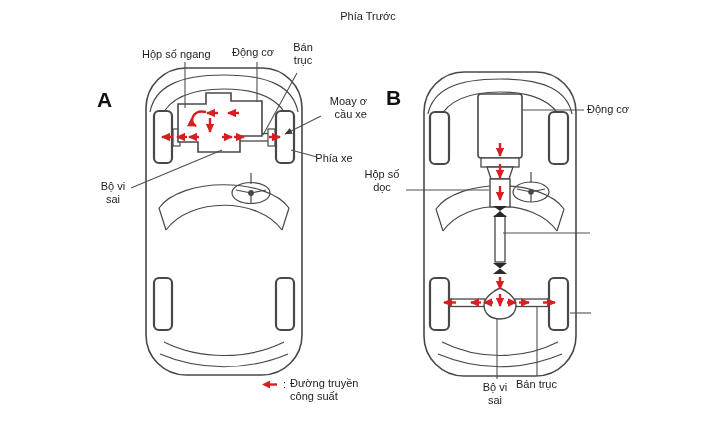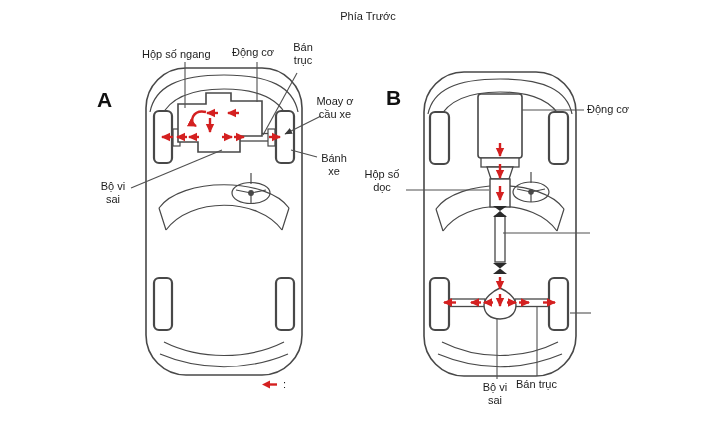--- a/index.html
+++ b/index.html
@@ -161,30 +161,31 @@
   </svg>
 
   <div class="lbl" style="left:308px;top:10px;width:120px;text-align:center;">Phía Trước</div>
 
   <div class="letter" style="left:97px;top:88px;">A</div>
   <div class="letter" style="left:386px;top:86px;">B</div>
 
   <div class="lbl" style="left:142px;top:48px;">Hộp số ngang</div>
   <div class="lbl" style="left:232px;top:46px;">Động cơ</div>
   <div class="lbl wrap" style="left:286px;top:41px;width:34px;">Bán trục</div>
-  <div class="lbl wrap" style="left:310px;top:95px;width:50px;">Moay ơ cầu xe</div>
-  <div class="lbl wrap" style="left:314px;top:152px;width:40px;">Bánh xe</div>
+  <div class="lbl wrap" style="left:317px;top:95px;width:50px;text-align:right;">Moay ơ cầu xe</div>
+  <div class="lbl wrap" style="left:314px;top:152px;width:40px;">Phía xe</div>
   <div class="lbl wrap" style="left:93px;top:180px;width:40px;">Bộ vi sai</div>
 
   <div class="lbl" style="left:587px;top:103px;">Động cơ</div>
   <div class="lbl wrap" style="left:356px;top:168px;width:52px;text-align:center;">Hộp số dọc</div>
   <div class="lbl wrap" style="left:475px;top:381px;width:40px;">Bộ vi sai</div>
   <div class="lbl" style="left:516px;top:378px;">Bán trục</div>
 
   <div id="legend">
     <svg width="18" height="9" viewBox="0 0 18 9">
       <line x1="16" y1="4.5" x2="8" y2="4.5" stroke="#d42020" stroke-width="2.4"></line>
       <path d="M9,0.5 L1,4.5 L9,8.5 Z" fill="#d42020"></path>
     </svg>
     <span class="sep">:</span>
+    <div class="txt">Đường truyền công suất</div>
   </div>
 
 </div>
 
 </body></html>

